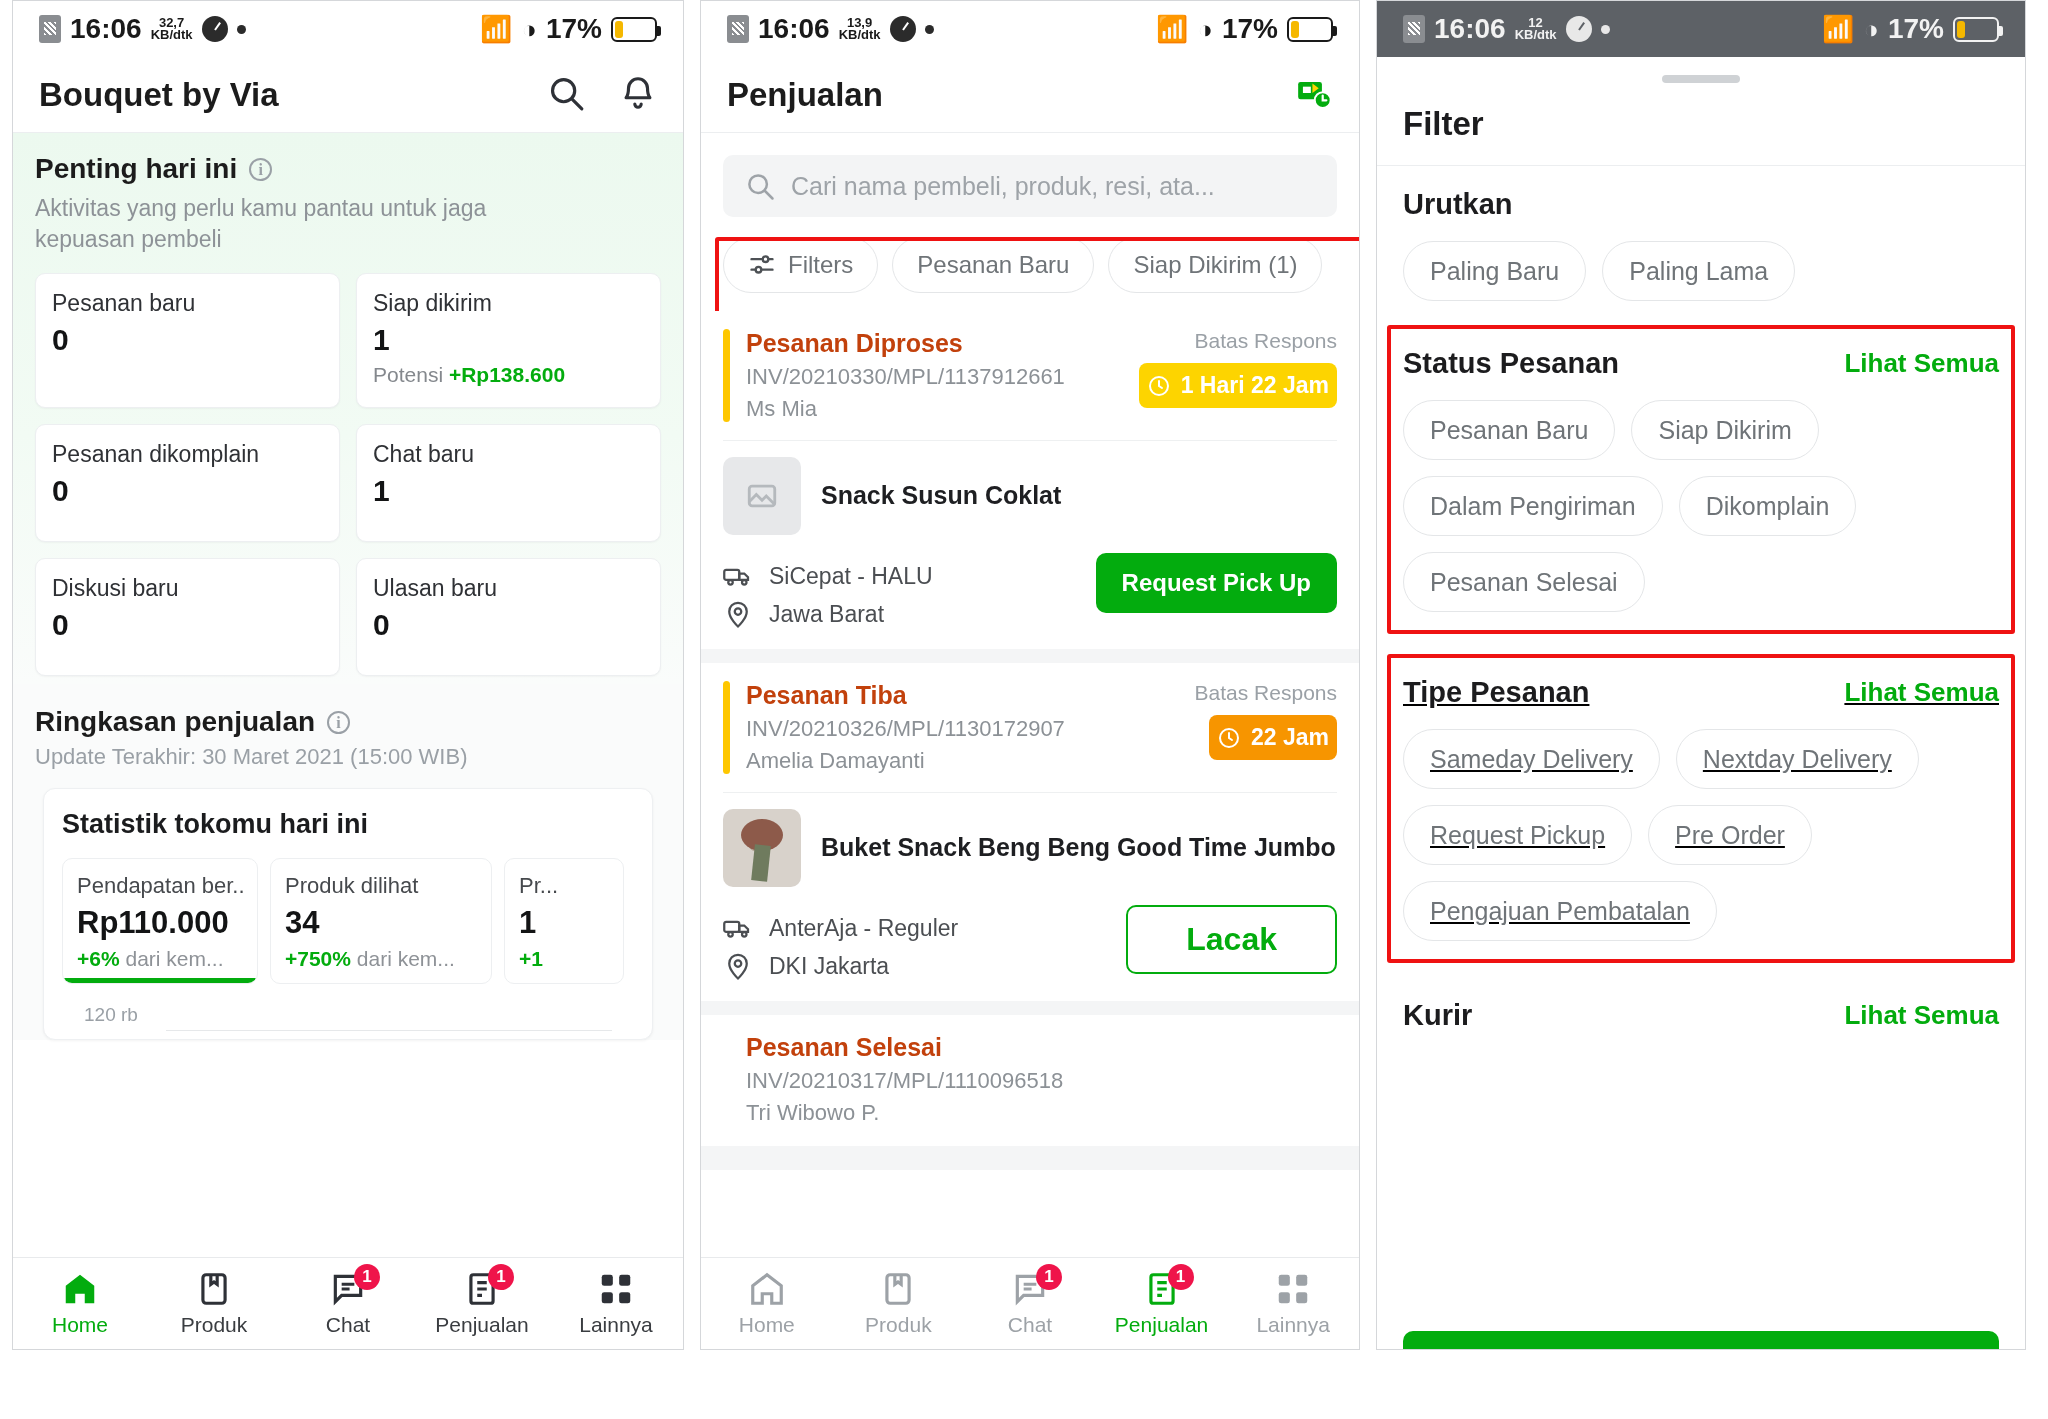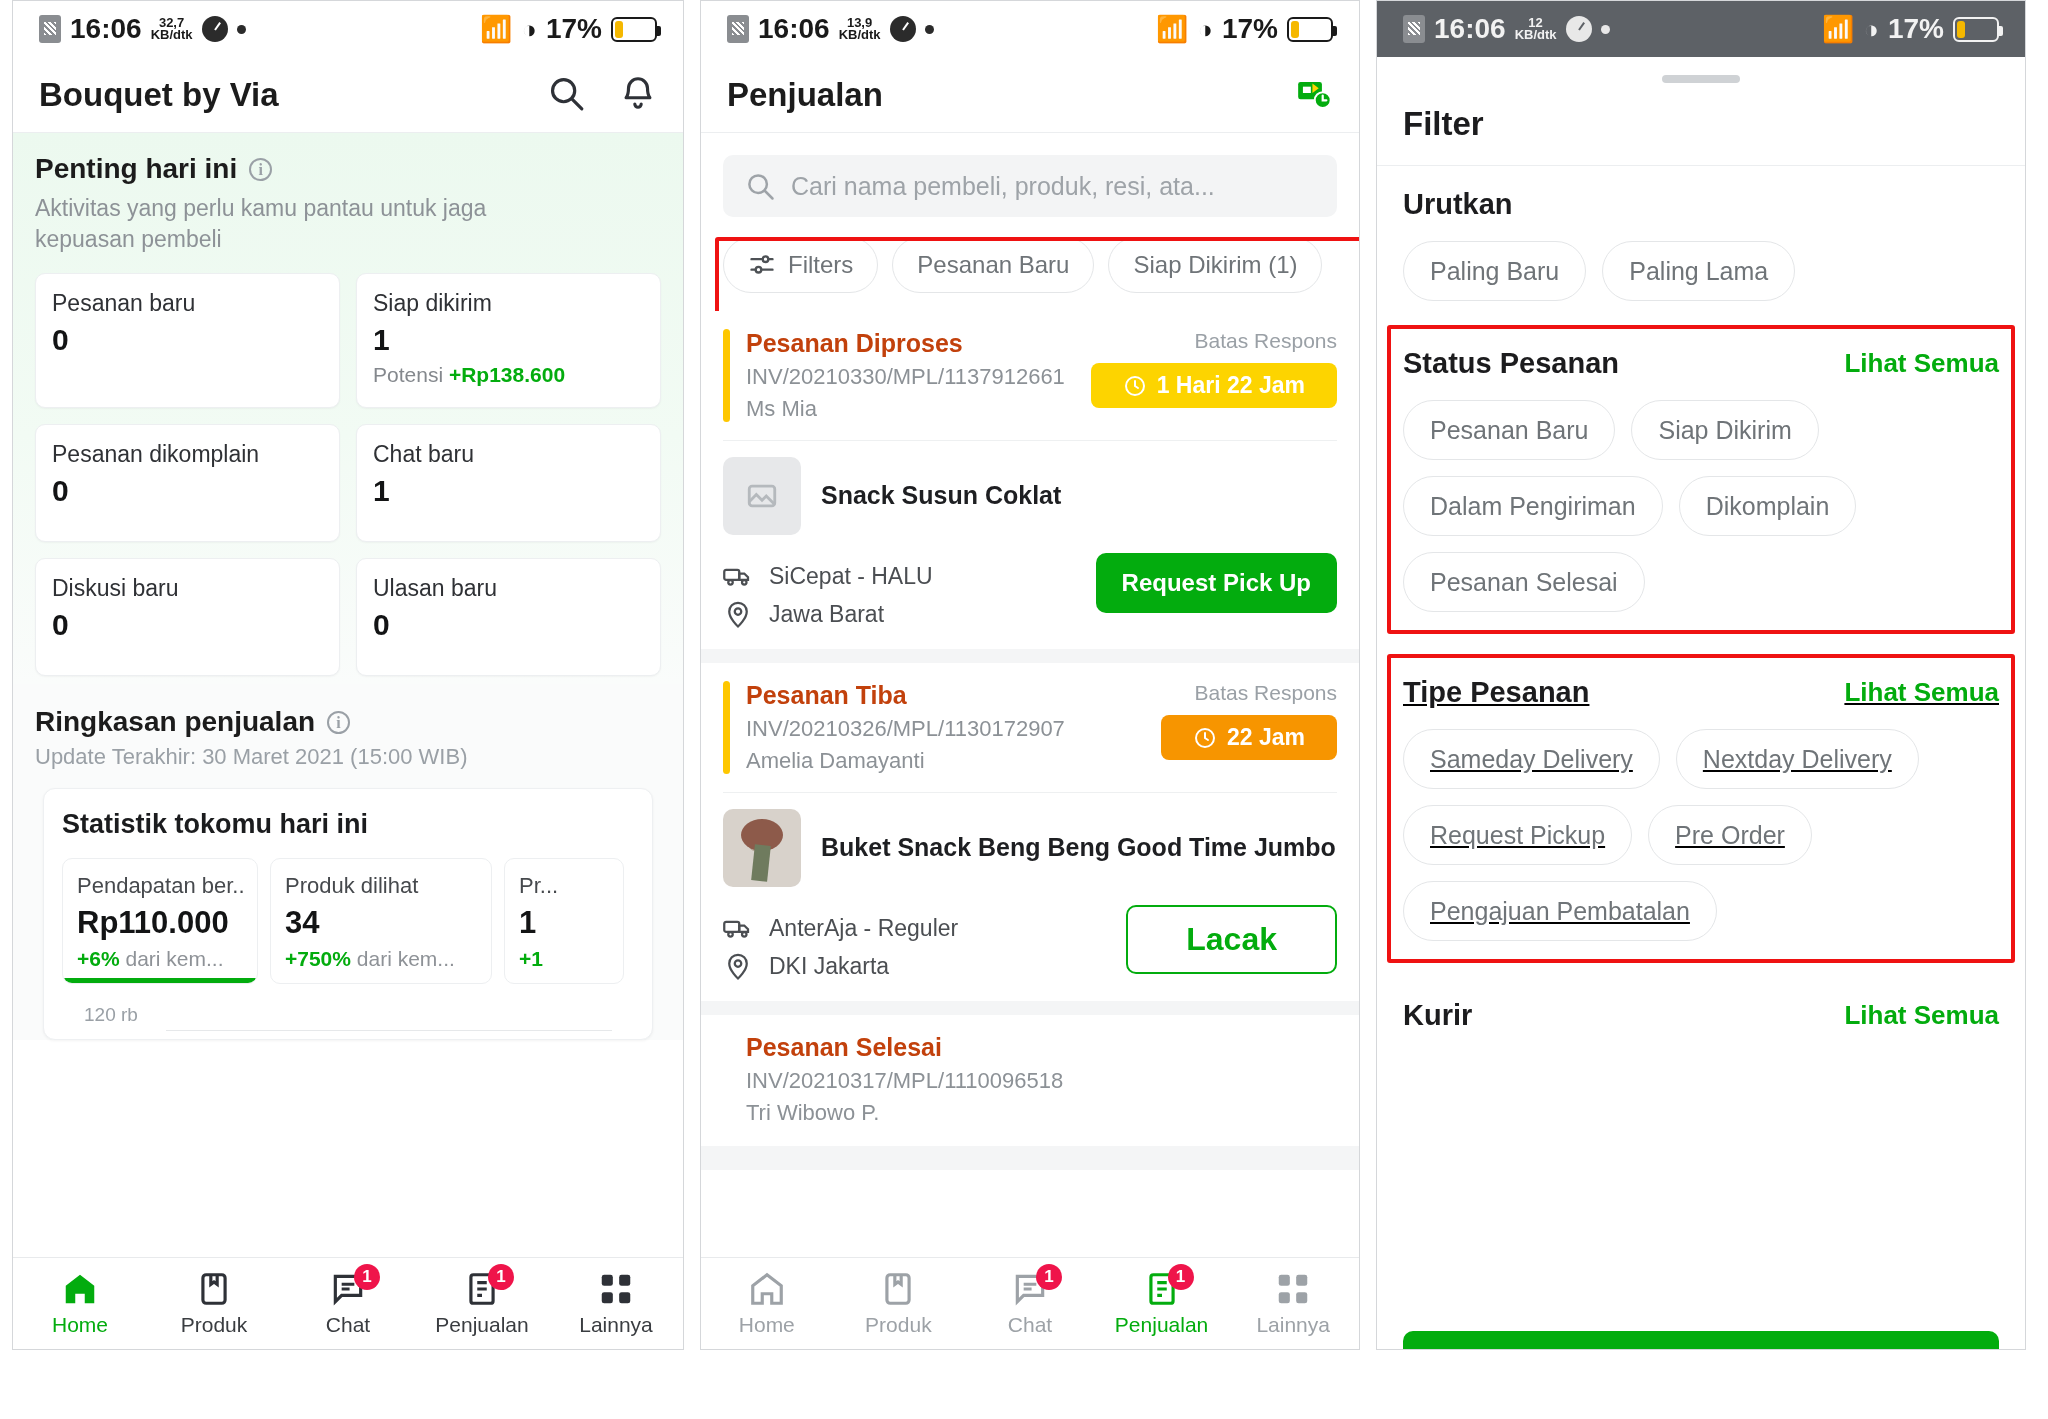--- a/index.html
+++ b/index.html
@@ -167,21 +167,21 @@
   .oc-bar.yellow { background:#fec700; }
   .oc-bar.orange { background:#fec700; }
   .oc-l { flex: 1; }
   .oc-status { font-size: 25px; font-weight: bold; color:#c2410c; }
   .oc-inv { font-size: 22px; color:#8c9196; margin-top: 6px;}
   .oc-buyer { font-size: 22px; color:#8c9196; margin-top: 6px;}
   .oc-r { text-align:right; }
   .oc-bat { font-size: 21px; color:#9aa0a6; }
   .pill {
     display:inline-flex; align-items:center; gap:10px; border-radius: 8px;
-    padding: 9px 32px; margin-top: 10px; font-size: 23px; font-weight:bold; color:#fff;
+    padding: 9px 8px; margin-top: 10px; font-size: 23px; font-weight:bold; color:#fff;
   }
   .pill.yellow { background:#fdd400; color:#fff; }
   .pill.orange { background:#f79500; color:#fff; }
   .oc-div { border-top:1px solid #eef0f1; margin: 18px 0 16px 0;}
   .prod-row { display:flex; align-items:center; gap: 20px; }
   .prod-thumb {
     width: 78px; height: 78px; border-radius: 10px; flex:0 0 auto;
     background:#e7e8ea; display:flex; align-items:center; justify-content:center;
   }
   .prod-thumb.img {

